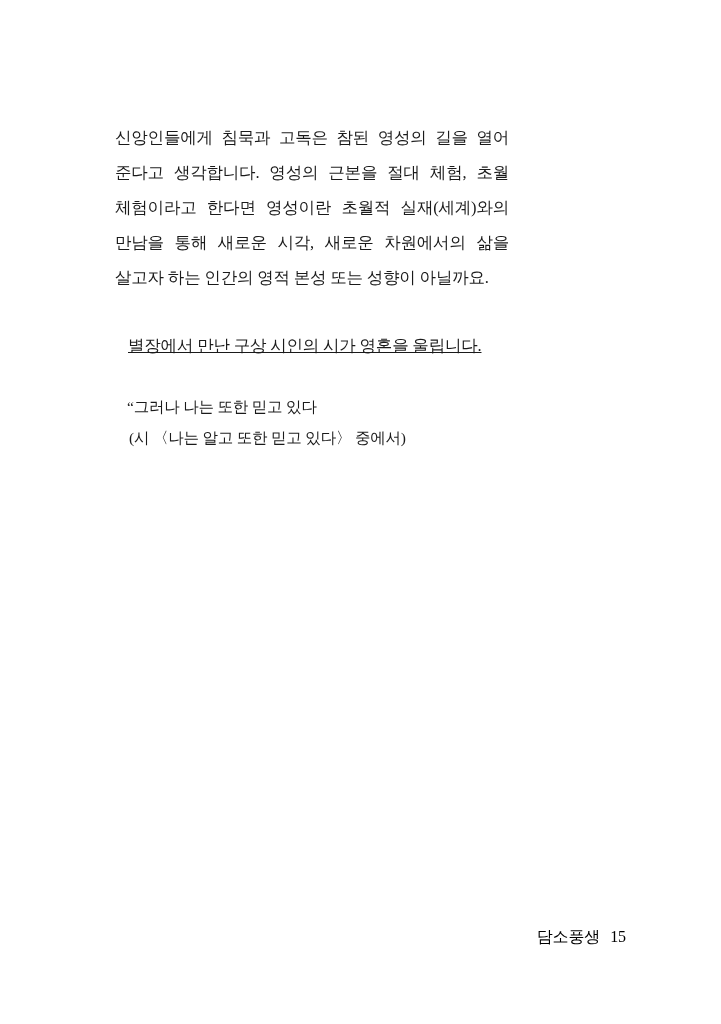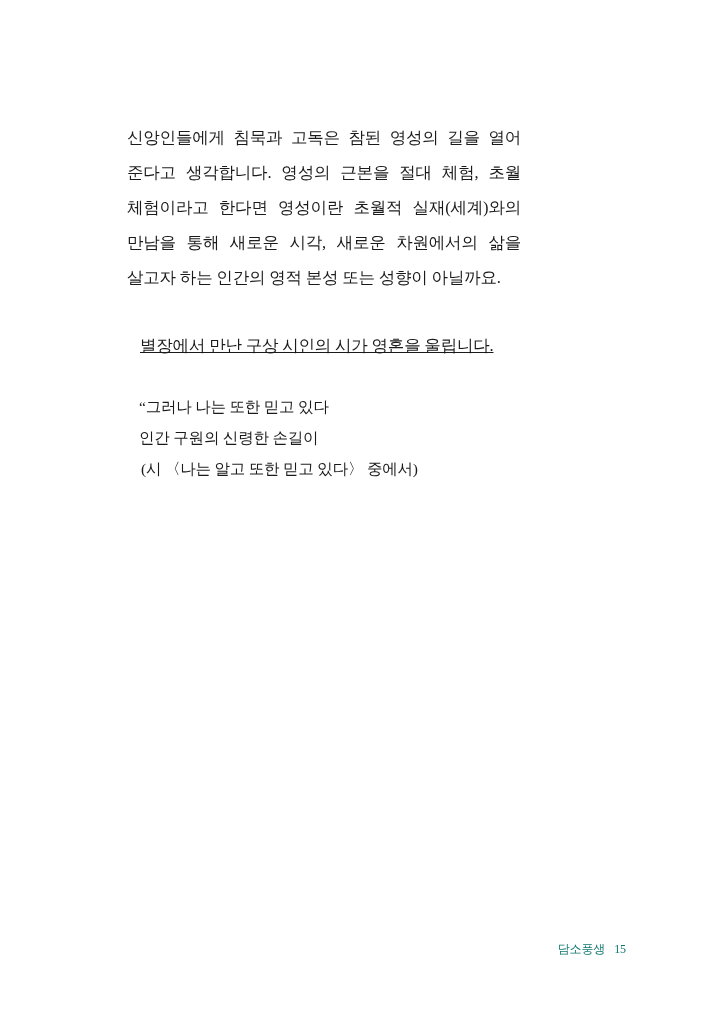--- a/index.html
+++ b/index.html
@@ -11,21 +11,21 @@
     height: 1024px;
     background: #ffffff;
     font-family: "Liberation Serif", "DejaVu Serif", serif;
     color: #1a1a1a;
     position: relative;
     overflow: hidden;
   }
   .page {
     position: absolute;
     top: 0;
-    left: 12px;
+    left: 0;
     width: 604px;
     height: 1024px;
     box-sizing: border-box;
     padding: 120px 95px 60px 115px;
   }
   .body-paragraph {
     font-size: 16.5px;
     line-height: 35px;
     letter-spacing: -0.2px;
     text-align: justify;
@@ -61,24 +61,24 @@
     font-size: 15.5px;
     line-height: 31px;
     letter-spacing: -0.2px;
     margin: 0;
     padding-left: 2px;
     word-break: keep-all;
   }
   .page-footer {
     position: absolute;
     right: 95px;
-    bottom: 66px;
-    font-size: 12px;
+    bottom: 76px;
+    font-size: 16px;
     letter-spacing: -0.1px;
-    color: #0f766e;
+    color: #000000;
     white-space: nowrap;
   }
   .footer-number {
     margin-left: 6px;
   }
 </style>
 </head>
 <body>
 
 <div class="page">
@@ -86,21 +86,20 @@
   <p class="body-paragraph">신앙인들에게 침묵과 고독은 참된 영성의 길을 열어 준다고 생각합니다. 영성의 근본을 절대 체험, 초월 체험이라고 한다면 영성이란 초월적 실재(세계)와의 만남을 통해 새로운 시각, 새로운 차원에서의 삶을 살고자 하는 인간의 영적 본성 또는 성향이 아닐까요.</p>
 
   <div class="spacer-1"></div>
 
   <p class="indent-paragraph">별장에서 만난 구상 시인의 시가 영혼을 울립니다.</p>
 
   <div class="spacer-2"></div>
 
   <div class="quote-block">
     <p class="quote-line">“그러나 나는 또한 믿고 있다</p>
-    <p class="quote-line">인간 구원의 신령한 손길이</p>
     <p class="quote-source">(시 〈나는 알고 또한 믿고 있다〉 중에서)</p>
   </div>
 
 </div>
 
 <div class="page-footer">
   <span>담소풍생</span>
   <span class="footer-number">15</span>
 </div>
 

